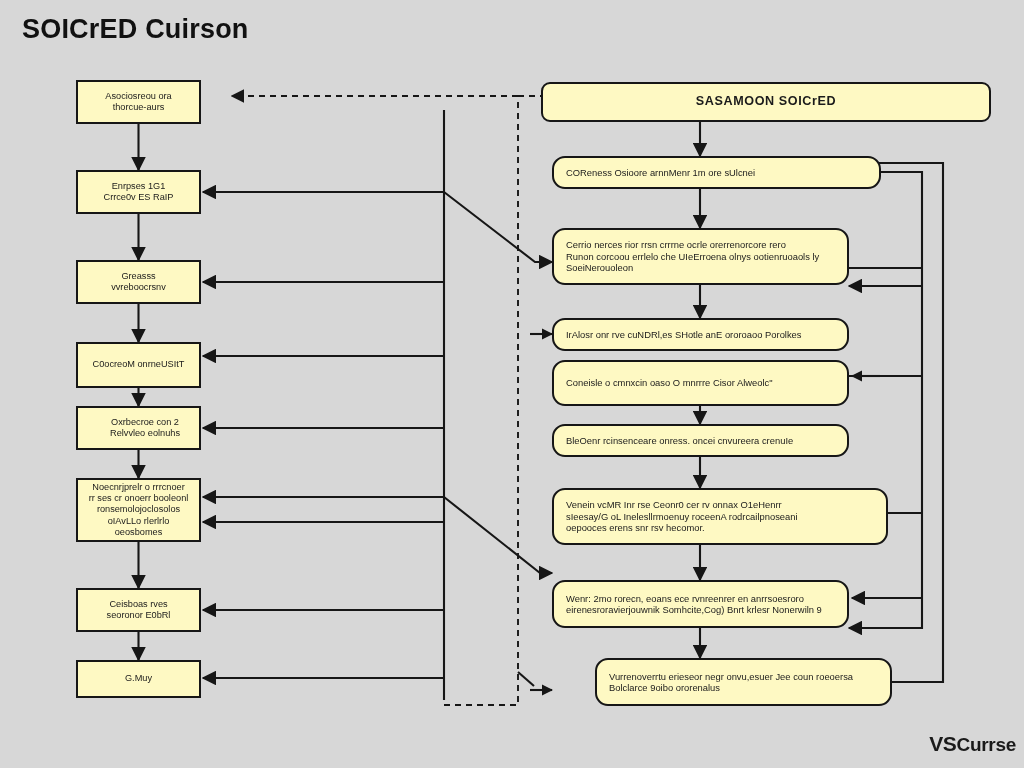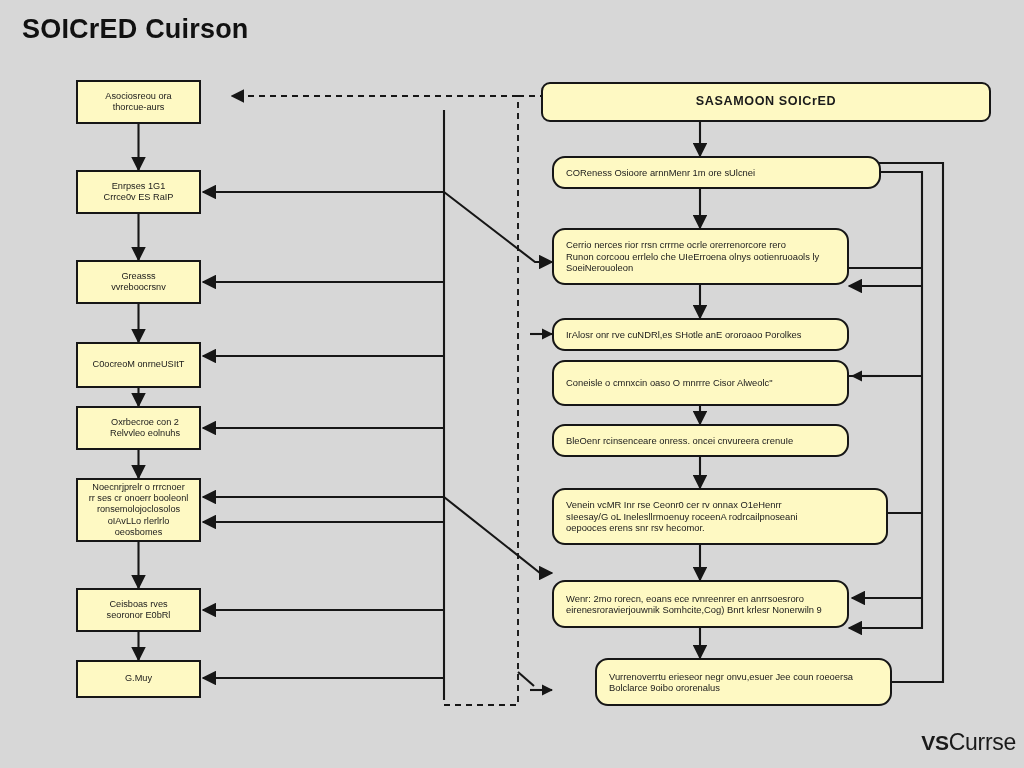--- a/index.html
+++ b/index.html
@@ -29,22 +29,22 @@
     position: absolute;
     right: 8px;
     bottom: 12px;
     font-size: 21px;
     font-weight: bold;
     color: #1a1a1a;
     white-space: nowrap;
     letter-spacing: -0.3px;
   }
   #watermark .wm-tail {
-    font-weight: normal;
-    font-size: 23px;
+    font-weight: bold;
+    font-size: 19px;
   }
   svg#wires {
     position: absolute;
     left: 0;
     top: 0;
     width: 1024px;
     height: 768px;
     pointer-events: none;
   }
   .node {

